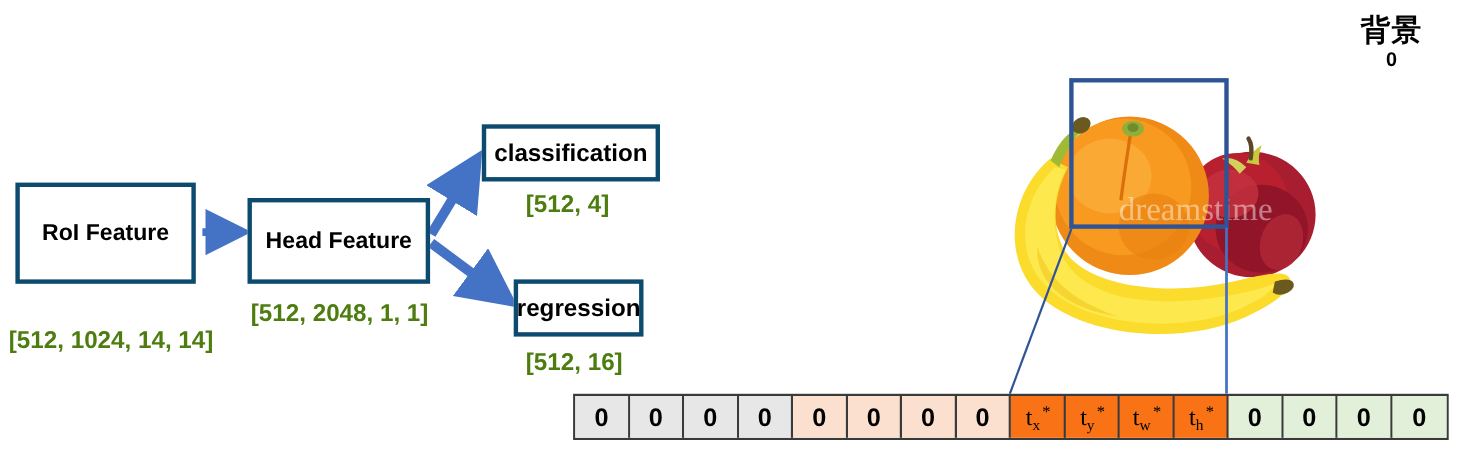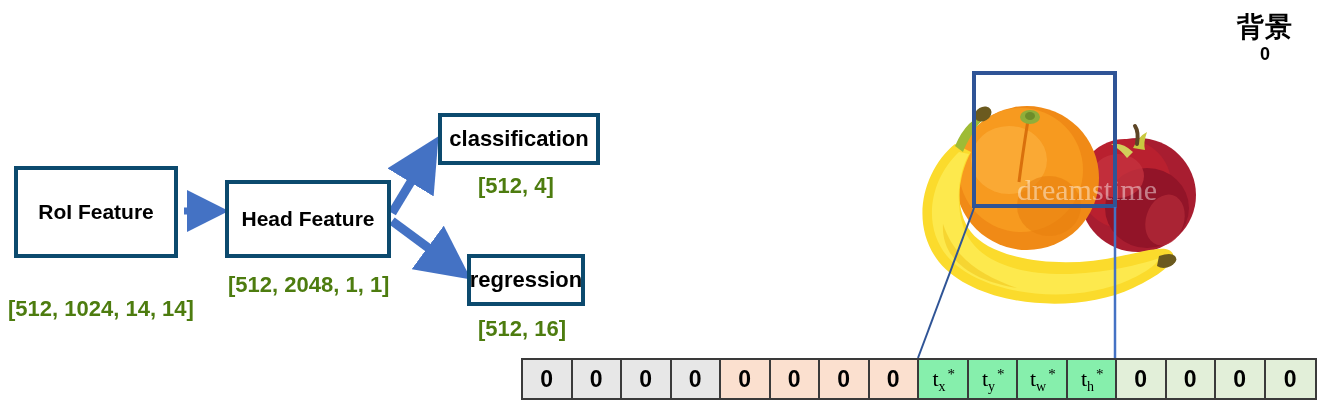--- a/index.html
+++ b/index.html
@@ -85,21 +85,21 @@
   .cell{
     width:49.5px;height:100%;
     box-sizing:border-box;
     border-right:2px solid #3a3a3a;
     display:flex;align-items:center;justify-content:center;
     font-size:23px;font-weight:bold;color:#000000;
   }
   .cell:last-child{border-right:none;}
   .cell.g-bg{background:#e7e7e7;}
   .cell.g-ban{background:#fbe0cf;}
-  .cell.g-org{background:#86efac;}
+  .cell.g-org{background:#f97316;}
   .cell.g-app{background:#e2efd9;}
   .cell .tok{
     font-size:22px;font-weight:normal;
     font-family:"Liberation Serif","DejaVu Serif",serif;
     display:inline-block;position:relative;
   }
   .cell .tok .sub{
     font-size:14px;position:relative;top:5px;left:0px;
   }
   .cell .tok .star{

